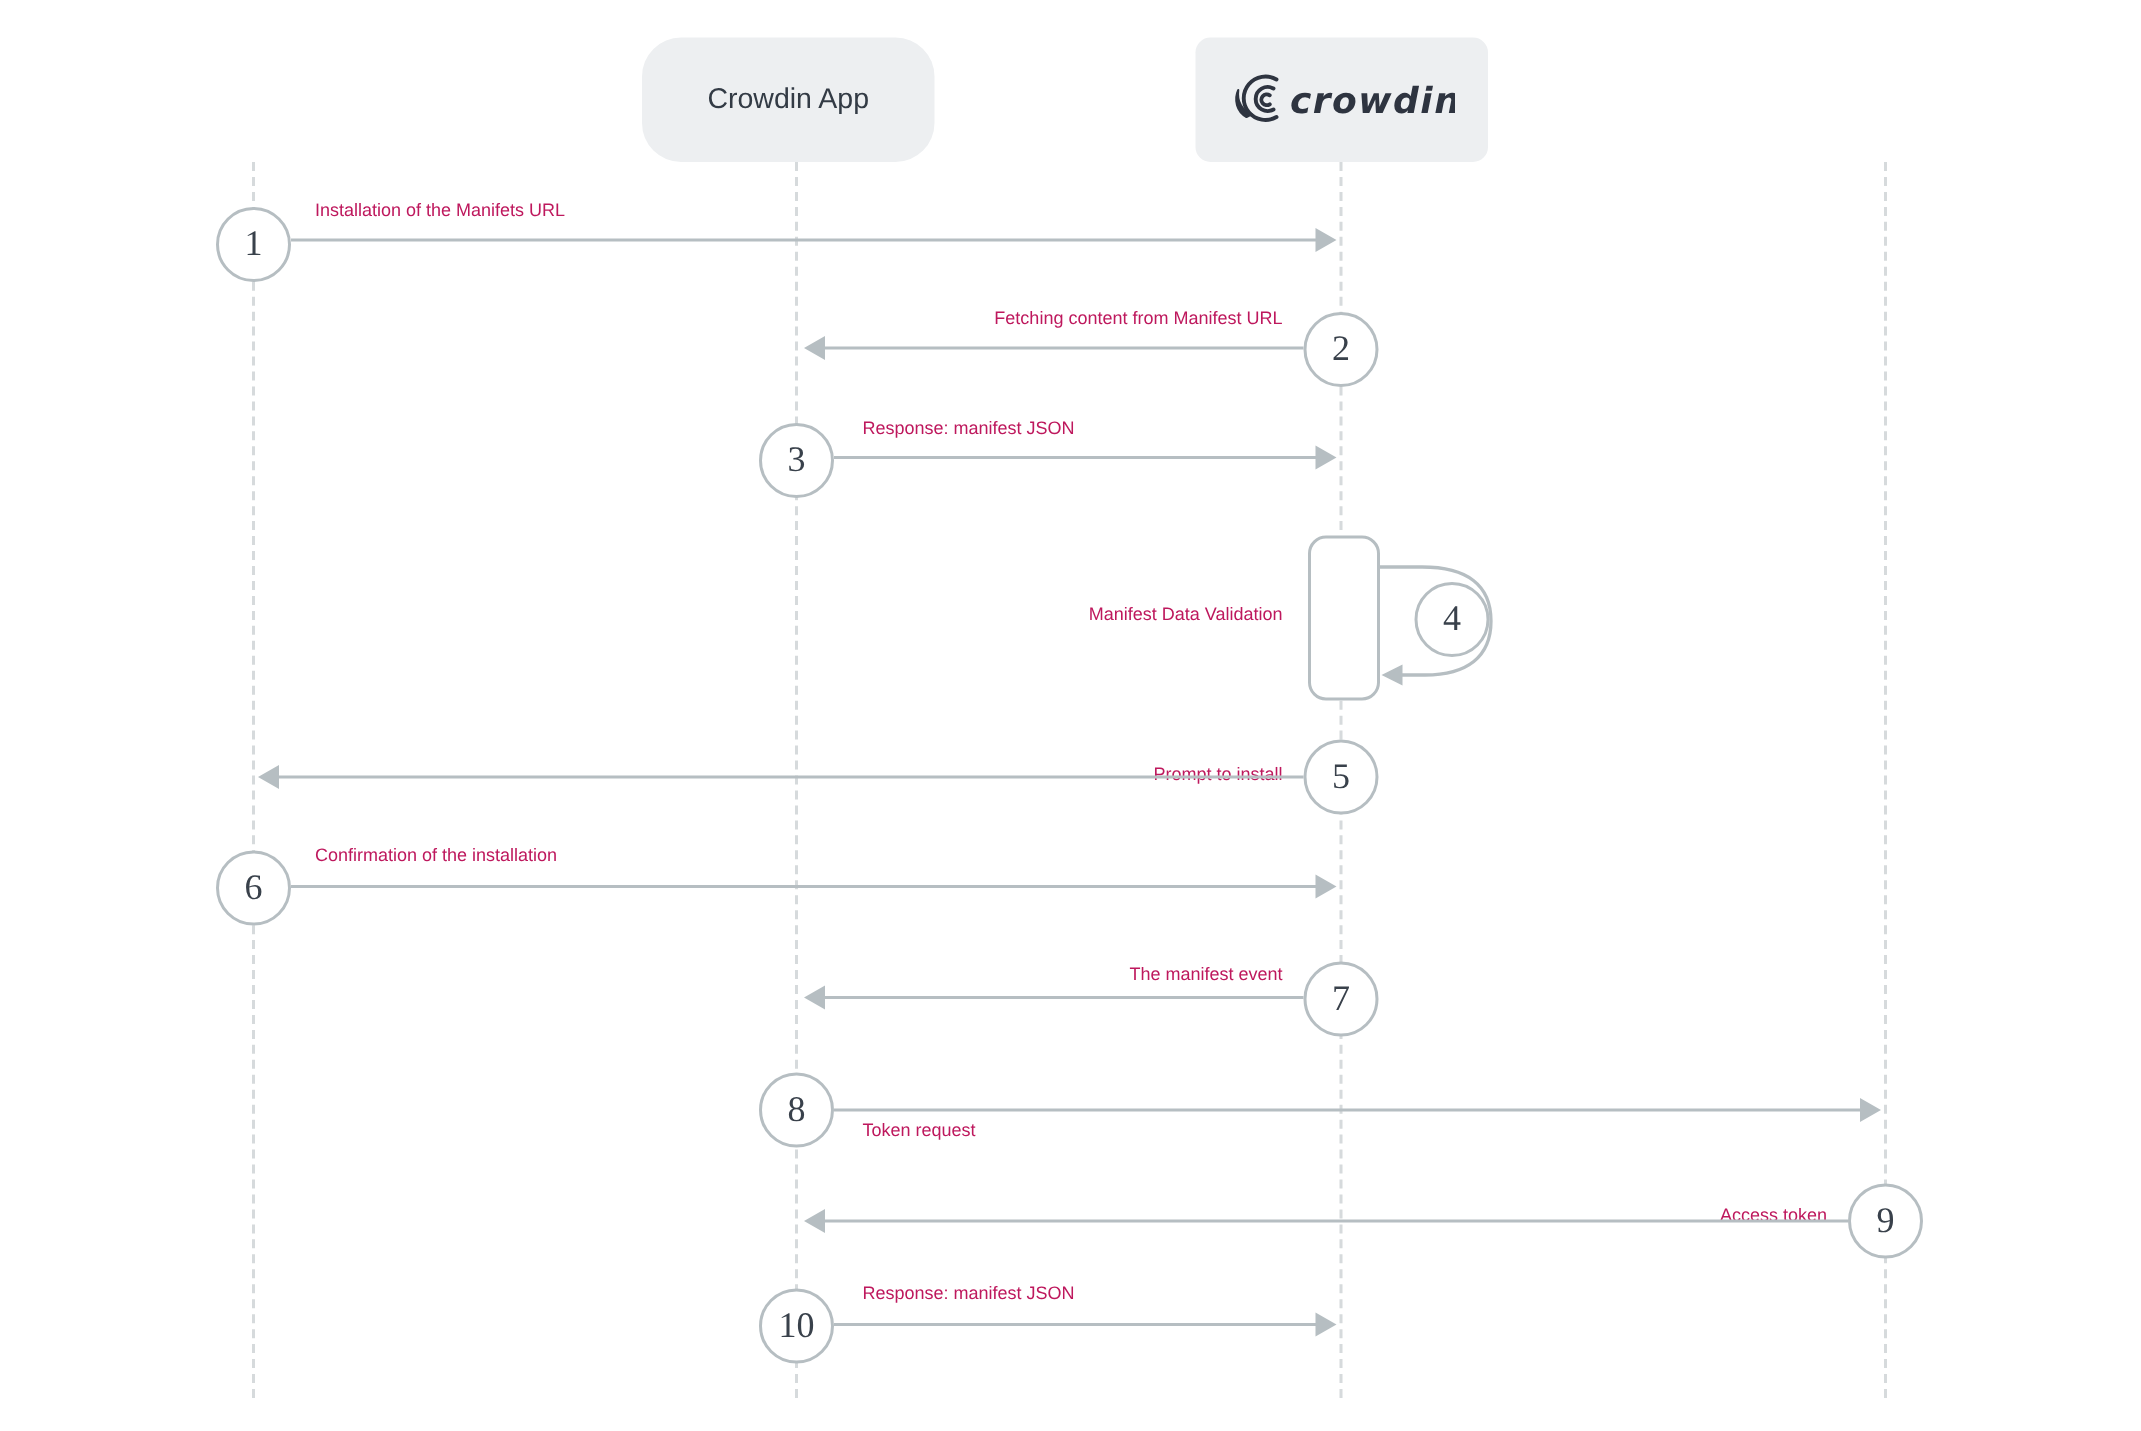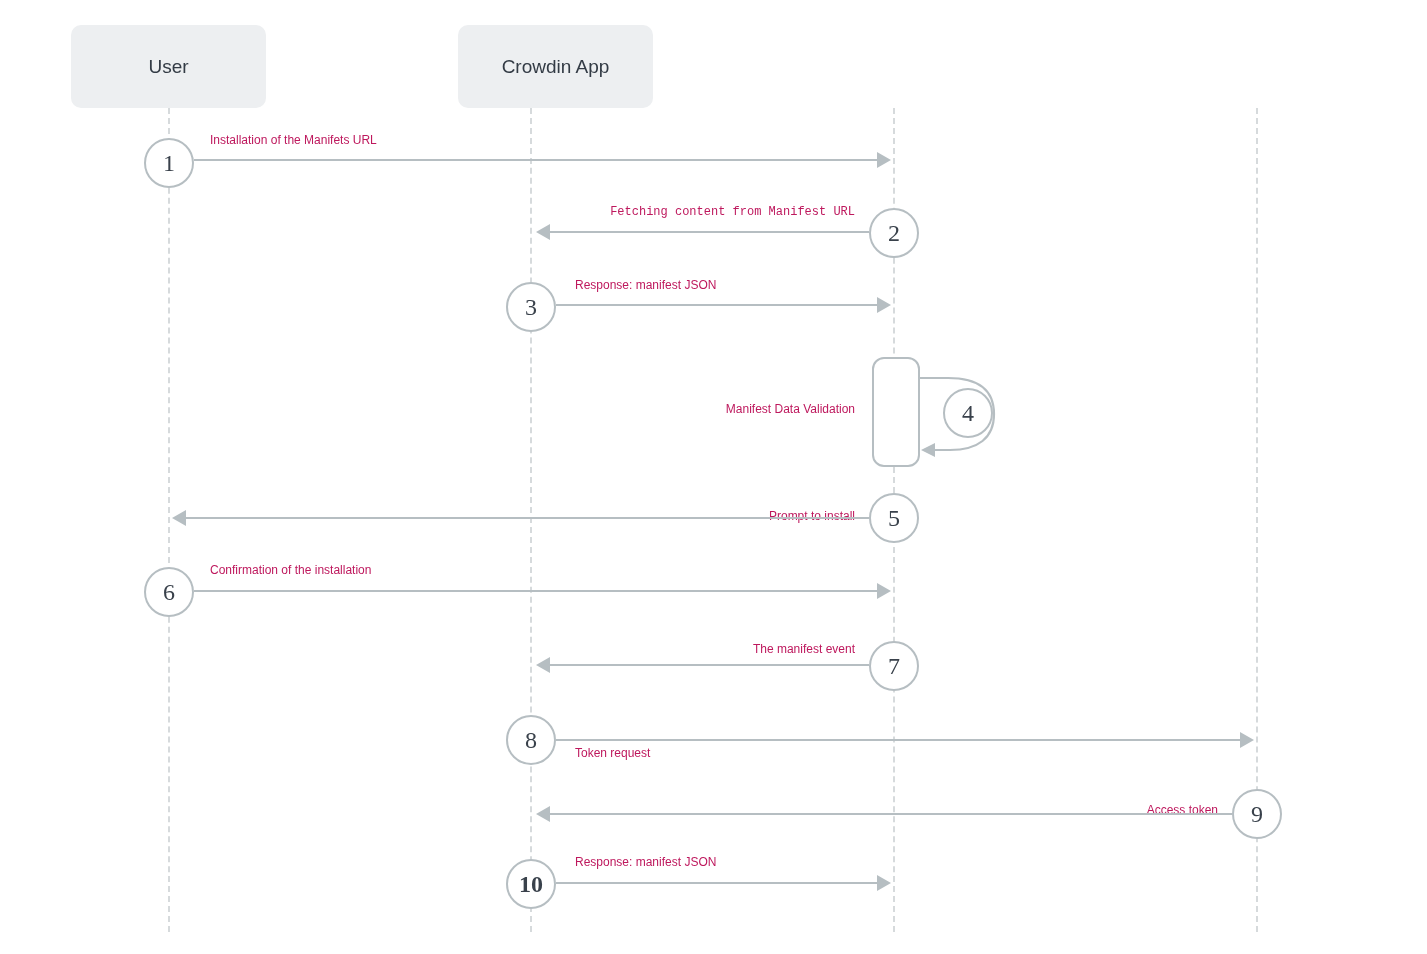--- a/index.html
+++ b/index.html
@@ -96,36 +96,44 @@
 </head>
 <body>
 
 <div class="canvas">
 
   <div class="lifeline" style="left:168px;"></div>
   <div class="lifeline" style="left:530px;"></div>
   <div class="lifeline" style="left:893px;"></div>
   <div class="lifeline" style="left:1256px;"></div>
 
-  <div class="actor-box" style="left:71px;">
-    <span>User</span>
+  <div class="actor-box" style="left:428px;border-radius:26px;">
+    <span>Crowdin App</span>
   </div>
-  <div class="actor-box" style="left:458px;">
-    <span>Crowdin App</span>
+  <div class="actor-box" style="left:797px;">
+    <svg class="logo-svg" width="150" height="40" viewBox="0 0 150 40" aria-hidden="true">
+      <g stroke="#2e3440" fill="none" stroke-width="2.6" stroke-linecap="round">
+        <path d="M 31 6 A 14.5 14.5 0 1 0 31 31"></path>
+        <path d="M 29 12 A 8 8 0 1 0 29 26"></path>
+        <path d="M 26.5 16.5 A 3.6 3.6 0 1 0 26.5 22.5"></path>
+      </g>
+      <path d="M 11 31 C 4.5 27.5 2.5 19.5 5.5 13 C 4.5 20.5 8 27 14.5 29.2 Z" fill="#2e3440" stroke="#2e3440" stroke-width="1.4" stroke-linejoin="round"></path>
+      <text x="40" y="28" font-family="DejaVu Sans, sans-serif" font-style="italic" font-weight="bold" font-size="24" letter-spacing="1" fill="#2e3440">crowdin</text>
+    </svg>
   </div>
 
   <div>
     <span class="msg-label" style="left:210px; top:133px;">Installation of the Manifets URL</span>
     <div class="msg-line" style="left:194px; top:159px; width:685px;"></div>
     <span class="arrow-right" style="left:877px; top:152px;"></span>
     <div class="step-circle" style="left:144px; top:138px;">1</div>
   </div>
 
   <div>
-    <span class="msg-label" style="right:572px; top:205px;font-family:Liberation Mono, monospace;">Fetching content from Manifest URL</span>
+    <span class="msg-label" style="right:572px; top:205px;">Fetching content from Manifest URL</span>
     <div class="msg-line" style="left:548px; top:231px; width:321px;"></div>
     <span class="arrow-left" style="left:536px; top:224px;"></span>
     <div class="step-circle" style="left:869px; top:208px;">2</div>
   </div>
 
   <div>
     <span class="msg-label" style="left:575px; top:278px;">Response: manifest JSON</span>
     <div class="msg-line" style="left:556px; top:304px; width:323px;"></div>
     <span class="arrow-right" style="left:877px; top:297px;"></span>
     <div class="step-circle" style="left:506px; top:282px;">3</div>
@@ -173,16 +181,16 @@
     <span class="msg-label" style="right:209px; top:784px;margin-top:19px;">Access token</span>
     <div class="msg-line" style="left:548px; top:813px; width:684px;"></div>
     <span class="arrow-left" style="left:536px; top:806px;"></span>
     <div class="step-circle" style="left:1232px; top:789px;">9</div>
   </div>
 
   <div>
     <span class="msg-label" style="left:575px; top:855px;">Response: manifest JSON</span>
     <div class="msg-line" style="left:556px; top:882px; width:323px;"></div>
     <span class="arrow-right" style="left:877px; top:875px;"></span>
-    <div class="step-circle" style="left:506px; top:859px;font-weight:bold;">10</div>
+    <div class="step-circle" style="left:506px; top:859px;">10</div>
   </div>
 
 </div>
 
 </body></html>

